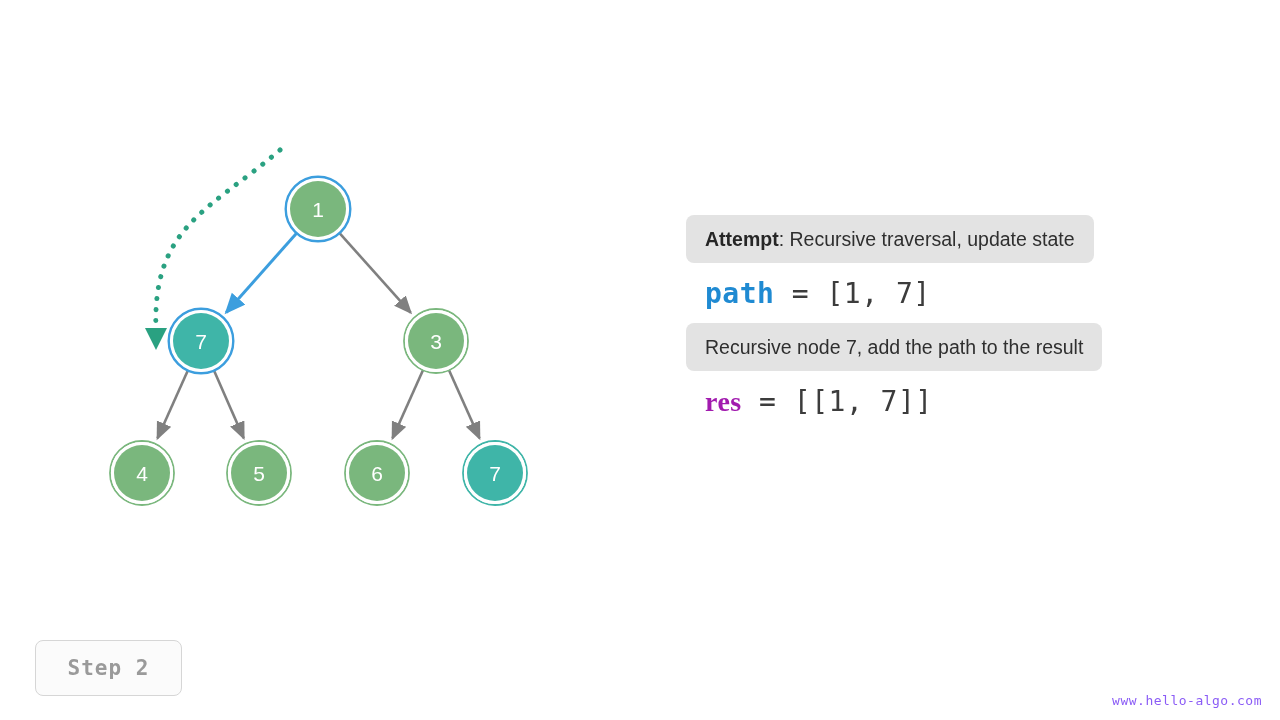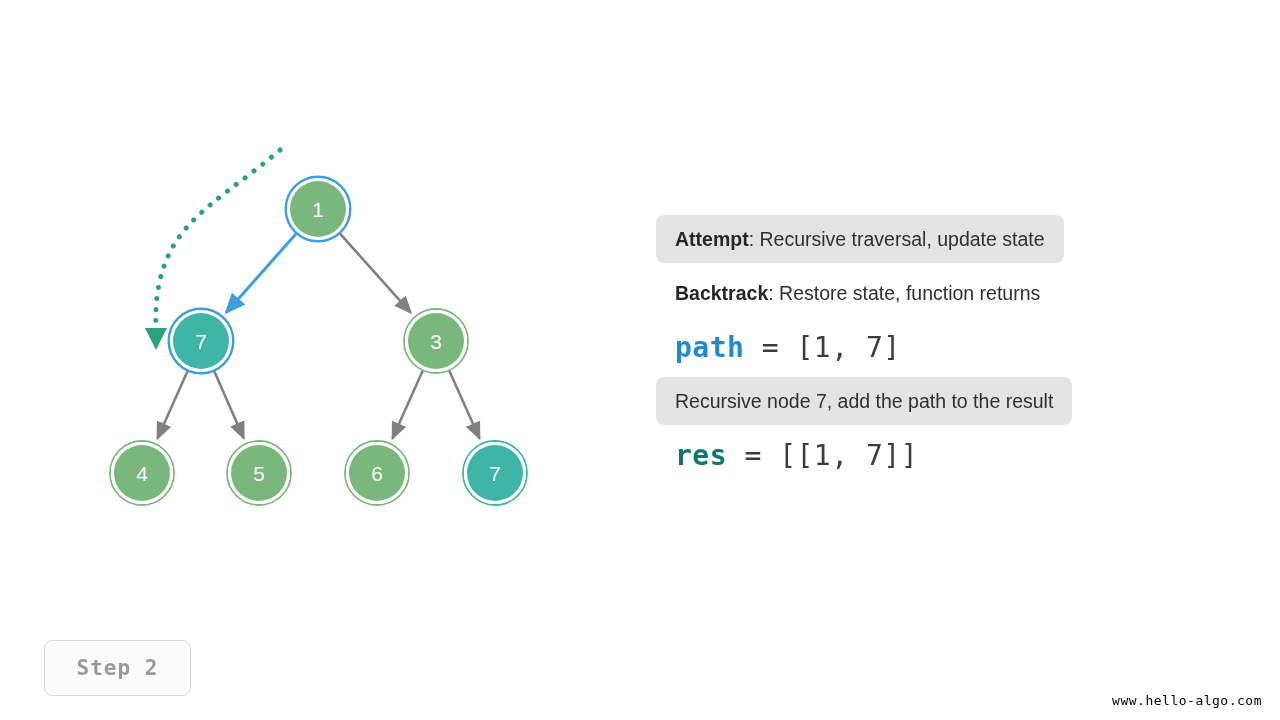--- a/index.html
+++ b/index.html
@@ -32,21 +32,21 @@
   }
   .node-label {
     font-family: "Liberation Sans", sans-serif;
     font-size: 21px;
     fill: #ffffff;
   }
 
   
   #info-panel {
     position: absolute;
-    left: 656px;
+    left: 686px;
     top: 214px;
     width: 520px;
   }
   .info-row {
     display: flex;
     align-items: center;
     height: 50px;
     margin-bottom: 4px;
   }
   .hl-box {
@@ -79,28 +79,29 @@
     font-size: 28px;
     color: #3c3c3c;
     white-space: pre;
     letter-spacing: 0.5px;
   }
   .code .kw-blue {
     color: #1f8ad2;
     font-weight: bold;
   }
   .code .kw-green {
-    color: #0f766e;
-    font-weight: bold;
+    color: #a21caf;
+    font-weight: bold;
+    font-family: Liberation Serif, serif;
   }
 
   
   #step-badge {
     position: absolute;
-    left: 44px;
+    left: 35px;
     top: 640px;
     width: 145px;
     height: 54px;
     border: 1px solid #d6d6d6;
     border-radius: 8px;
     background: #fbfbfb;
     display: flex;
     align-items: center;
     justify-content: center;
   }
@@ -112,21 +113,21 @@
     letter-spacing: 1px;
   }
 
   
   #watermark {
     position: absolute;
     right: 18px;
     bottom: 12px;
     font-family: "DejaVu Sans Mono", monospace;
     font-size: 13px;
-    color: #000000;
+    color: #8b5cf6;
     letter-spacing: 0.5px;
     margin-left: 36px;
   }
 </style>
 </head>
 <body>
 
 <div id="canvas">
 
   <svg id="tree-svg" viewBox="0 0 640 600">
@@ -198,25 +199,20 @@
   </svg>
 
   <div id="info-panel">
       <div class="info-row">
         <div class="hl-box">
           <span class="txt"><b>Attempt</b>: Recursive traversal, update state</span>
         </div>
       </div>
       <div class="info-row">
         <div class="plain-row">
-          <span class="txt"><b>Backtrack</b>: Restore state, function returns</span>
-        </div>
-      </div>
-      <div class="info-row">
-        <div class="plain-row">
           <span class="code"><span class="kw-blue">path</span> = [1, 7]</span>
         </div>
       </div>
       <div class="info-row">
         <div class="hl-box">
           <span class="txt">Recursive node 7, add the path to the result</span>
         </div>
       </div>
       <div class="info-row">
         <div class="plain-row">

